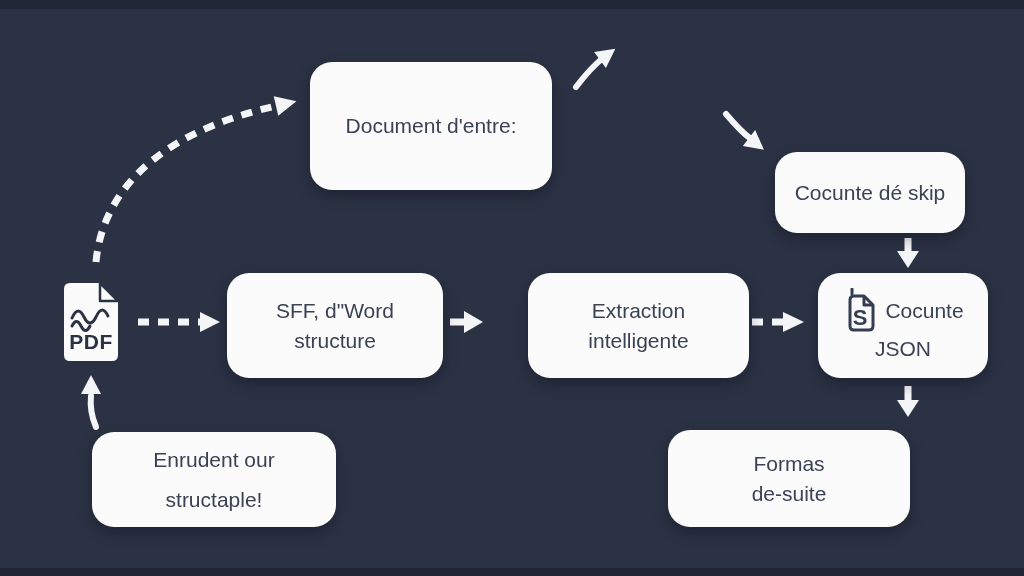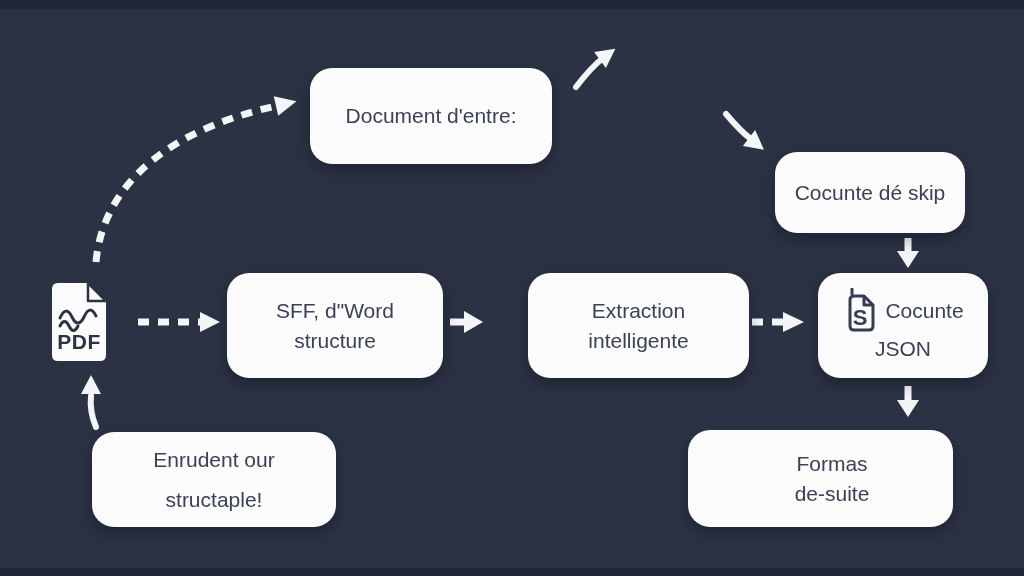--- a/index.html
+++ b/index.html
@@ -14,29 +14,29 @@
   .arrows path.shaft{fill:none;stroke:#f4f5f7;stroke-width:7;}
   .arrows path.dashed{stroke-dasharray:11 9;stroke-linecap:butt;}
   .arrows path.solidcurve{stroke-width:6;stroke-linecap:round;}
   .arrows polygon{fill:#f4f5f7;}
   .node{
     position:absolute;z-index:2;background:#fbfbfc;border-radius:22px;
     display:flex;flex-direction:column;align-items:center;justify-content:center;
     font-size:21px;line-height:30px;color:#3a4253;text-align:center;
     box-shadow:0 6px 14px rgba(8,12,24,0.35);
   }
-  .n-input{left:310px;top:68px;width:242px;height:96px;}
+  .n-input{left:310px;top:62px;width:242px;height:128px;}
   .n-skip{left:775px;top:152px;width:190px;height:81px;}
   .n-source{left:227px;top:273px;width:216px;height:105px;}
   .n-extract{left:487px;top:273px;width:221px;height:105px;margin-left:41px;}
   .n-output{left:818px;top:273px;width:170px;height:105px;}
   .n-enrich{left:92px;top:432px;width:244px;height:95px;gap:10px;}
-  .n-formats{left:688px;top:430px;width:242px;height:97px;padding-left:23px;}
+  .n-formats{left:668px;top:430px;width:242px;height:97px;}
   .iconline{display:flex;flex-direction:row;align-items:center;gap:5px;}
-  .pdf-icon-wrap{position:absolute;left:46px;top:281px;width:66px;height:82px;z-index:2;}
+  .pdf-icon-wrap{position:absolute;left:58px;top:281px;width:66px;height:82px;z-index:2;}
 </style>
 </head>
 <body>
 
 <div class="stage">
 
   <svg class="arrows" width="1024" height="576" viewBox="0 0 1024 576">
 
     <g>
       <path class="shaft dashed" d="M96,262 C102,196 152,134 276,106"></path>

